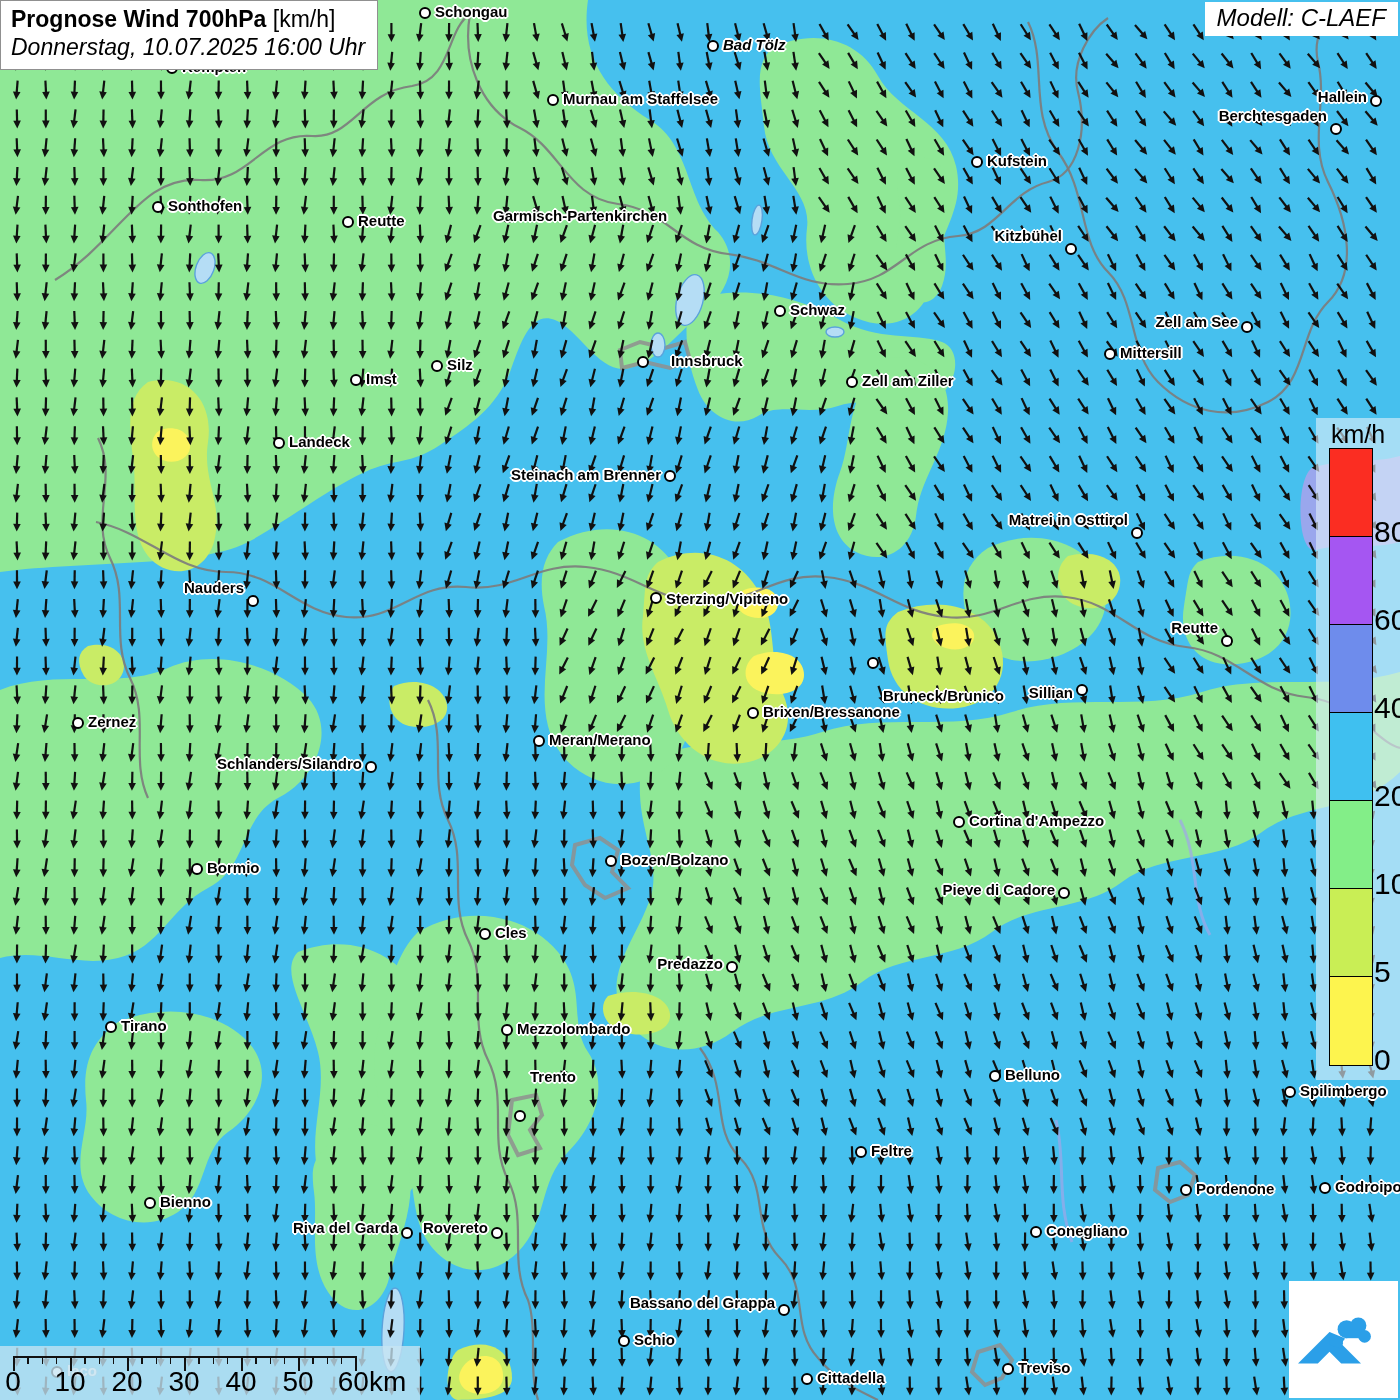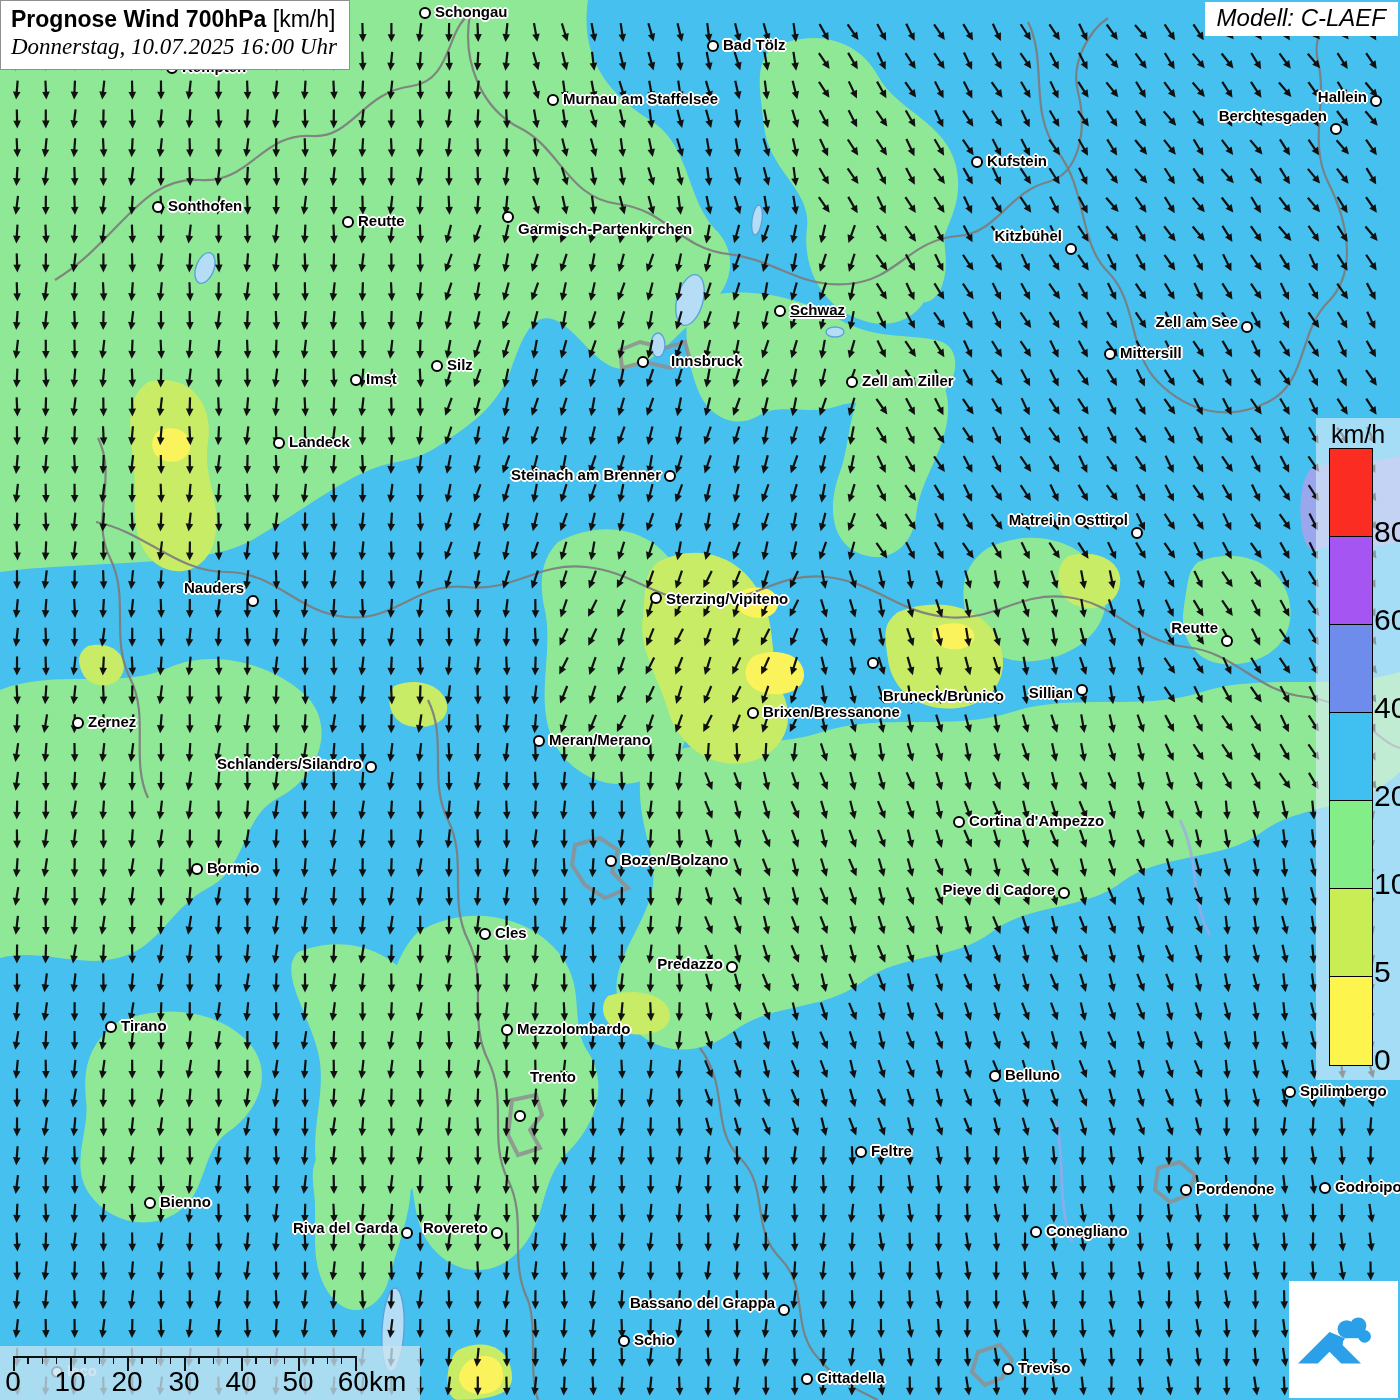--- a/index.html
+++ b/index.html
@@ -21,21 +21,21 @@
                border-radius:50%;transform:translate(-50%,-50%);}
   .city-label{position:absolute;font-size:15px;font-weight:bold;color:#000;white-space:nowrap;
       text-shadow:-1px -1px 0 #fff,1px -1px 0 #fff,-1px 1px 0 #fff,1px 1px 0 #fff,
                   -2px 0 0 #fff,2px 0 0 #fff,0 -2px 0 #fff,0 2px 0 #fff;}
   .city-label.muted-label{color:#f2f2f2;text-shadow:0 0 2px #999;}
   
   .titlebox{position:absolute;left:0;top:0;background:#fff;border:1px solid #909090;
             padding:4px 12px 8px 10px;line-height:1.22;z-index:20;}
   .title-line1{font-size:23px;color:#000;}
   .title-line1 .t-bold{font-weight:bold;}
-  .title-line2{font-size:23px;font-style:italic;color:#000;font-family:Liberation Serif, serif;}
+  .title-line2{font-size:23px;font-style:italic;color:#000;}
   .modelbox{position:absolute;right:2px;top:2px;background:#fff;padding:2px 12px 4px 12px;
             font-size:24px;font-style:italic;color:#000;z-index:20;}
   
   #legend{position:absolute;left:1316px;top:418px;width:84px;height:662px;
           background:rgba(223,239,248,.62);z-index:15;}
   .legend-unit{position:absolute;left:0;top:2px;width:100%;text-align:center;
                font-size:25px;color:#000;}
   #legend-bar{position:absolute;left:13px;top:30px;width:42px;border:1px solid #000;}
   .leg-block{width:42px;height:88px;border-bottom:1px solid #000;box-sizing:border-box;}
   .leg-block:last-child{border-bottom:none;}
@@ -2439,41 +2439,41 @@
       <use href="#arr" transform="translate(1284.2,1384.6) rotate(-3.1)"></use>
       <use href="#arr" transform="translate(1313.0,1384.6) rotate(0.3)"></use>
       <use href="#arr" transform="translate(1341.8,1384.6) rotate(-7.7)"></use>
       <use href="#arr" transform="translate(1370.6,1384.6) rotate(-5.9)"></use>
     </svg>
 
   <div id="cities">
       <div class="city-marker" style="left: 425px; top: 13px;"></div>
       <div class="city-label" style="top: 3px; left: 435px;">Schongau</div>
       <div class="city-marker" style="left: 713px; top: 46px;"></div>
-      <div class="city-label" style="top: 36px; left: 723px;">Bad Tölz</div>
+      <div class="city-label" style="top: 36px; left: 723px; font-style: italic;">Bad Tölz</div>
       <div class="city-marker" style="left: 172px; top: 68px;"></div>
       <div class="city-label" style="top: 58px; left: 182px;">Kempten</div>
       <div class="city-marker" style="left: 553px; top: 100px;"></div>
       <div class="city-label" style="top: 90px; left: 563px;">Murnau am Staffelsee</div>
       <div class="city-marker" style="left: 1376px; top: 101px;"></div>
       <div class="city-label" style="top: 88px; right: 33px;">Hallein</div>
       <div class="city-marker" style="left: 1336px; top: 129px;"></div>
       <div class="city-label" style="top: 107px; right: 73px;">Berchtesgaden</div>
       <div class="city-marker" style="left: 977px; top: 162px;"></div>
       <div class="city-label" style="top: 152px; left: 987px;">Kufstein</div>
       <div class="city-marker" style="left: 158px; top: 207px;"></div>
       <div class="city-label" style="top: 197px; left: 168px;">Sonthofen</div>
       <div class="city-marker" style="left: 348px; top: 222px;"></div>
       <div class="city-label" style="top: 212px; left: 358px;">Reutte</div>
       <div class="city-marker" style="left: 508px; top: 217px;"></div>
-      <div class="city-label" style="top: 207px; left: 518px; margin-top: 13px;">Garmisch-Partenkirchen</div>
+      <div class="city-label" style="top: 207px; left: 493px;">Garmisch-Partenkirchen</div>
       <div class="city-marker" style="left: 1071px; top: 249px;"></div>
       <div class="city-label" style="top: 227px; right: 338px;">Kitzbühel</div>
       <div class="city-marker" style="left: 780px; top: 311px;"></div>
-      <div class="city-label" style="top: 301px; left: 790px; text-decoration: underline;">Schwaz</div>
+      <div class="city-label" style="top: 301px; left: 790px;">Schwaz</div>
       <div class="city-marker" style="left: 1247px; top: 327px;"></div>
       <div class="city-label" style="top: 313px; right: 162px;">Zell am See</div>
       <div class="city-marker" style="left: 643px; top: 362px;"></div>
       <div class="city-label" style="top: 352px; left: 653px; padding-left: 18px;">Innsbruck</div>
       <div class="city-marker" style="left: 1110px; top: 354px;"></div>
       <div class="city-label" style="top: 344px; left: 1120px;">Mittersill</div>
       <div class="city-marker" style="left: 437px; top: 366px;"></div>
       <div class="city-label" style="top: 356px; left: 447px;">Silz</div>
       <div class="city-marker" style="left: 356px; top: 380px;"></div>
       <div class="city-label" style="top: 370px; left: 366px;">Imst</div>

